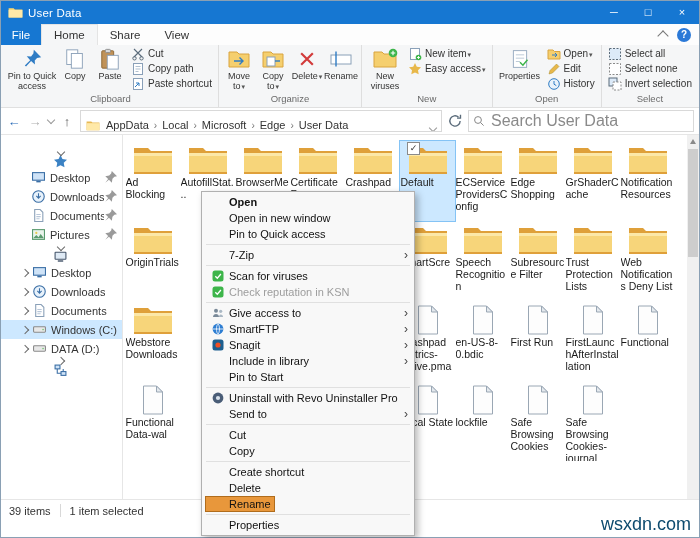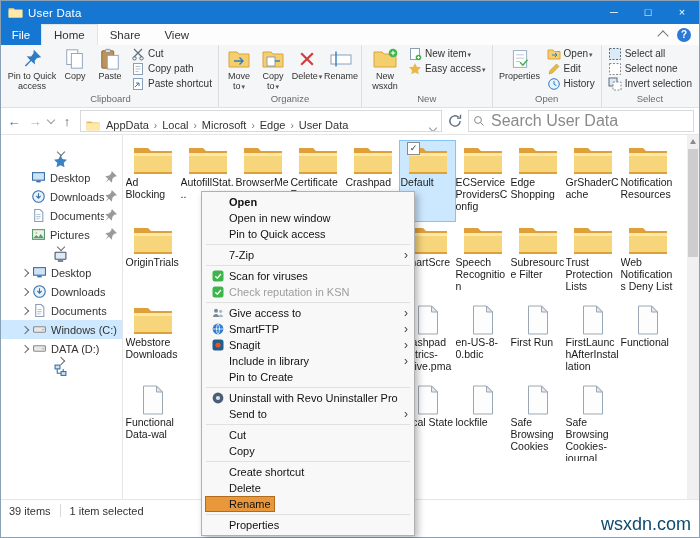--- a/index.html
+++ b/index.html
@@ -256,21 +256,21 @@
     <div class="rgroup">
       <div class="rbody">
         <div class="rbtn-big w40">
           <span class="rbi" style="width:26px">
             <svg viewBox="0 0 26 24">
                 <path d="M2 5h8l2 2h12v13H2z" fill="#f5cf6e" stroke="#d9a43f"></path>
                 <circle cx="21" cy="6" r="4.3" fill="#3db54a"></circle>
                 <path d="M21 3.7v4.6M18.7 6h4.6" stroke="#fff" stroke-width="1.1"></path>
               </svg>
           </span>
-          <span>New wsxdn</span>
+          <span>New viruses</span>
         </div>
         <div class="rcol">
           <div class="rbtn-small">
             <span class="rsi">
               <svg viewBox="0 0 14 14">
                   <rect x="2.5" y="1.5" width="9" height="11" fill="#fff" stroke="#8aa0b8"></rect>
                   <circle cx="10.5" cy="10.5" r="2.8" fill="#3db54a"></circle>
                   <path d="M10.5 9v3M9 10.5h3" stroke="#fff" stroke-width=".9"></path>
                 </svg>
             </span>
@@ -913,21 +913,21 @@
         <span class="milab">Snagit</span>
         <span class="miarrow">›</span>
       </div>
       <div class="mitem">
         <span class="migap"></span>
         <span class="milab">Include in library</span>
         <span class="miarrow">›</span>
       </div>
       <div class="mitem">
         <span class="migap"></span>
-        <span class="milab">Pin to Create</span>
+        <span class="milab">Pin to Start</span>
       </div>
       <div class="msep"></div>
       <div class="mitem">
         <span class="migap">
           <span class="ic">
             <svg viewBox="0 0 12 12">
               <circle cx="6" cy="6" r="5.4" fill="#4a5d77"></circle>
               <circle cx="6" cy="6" r="2.1" fill="#d9e2ec"></circle>
             </svg>
           </span>

